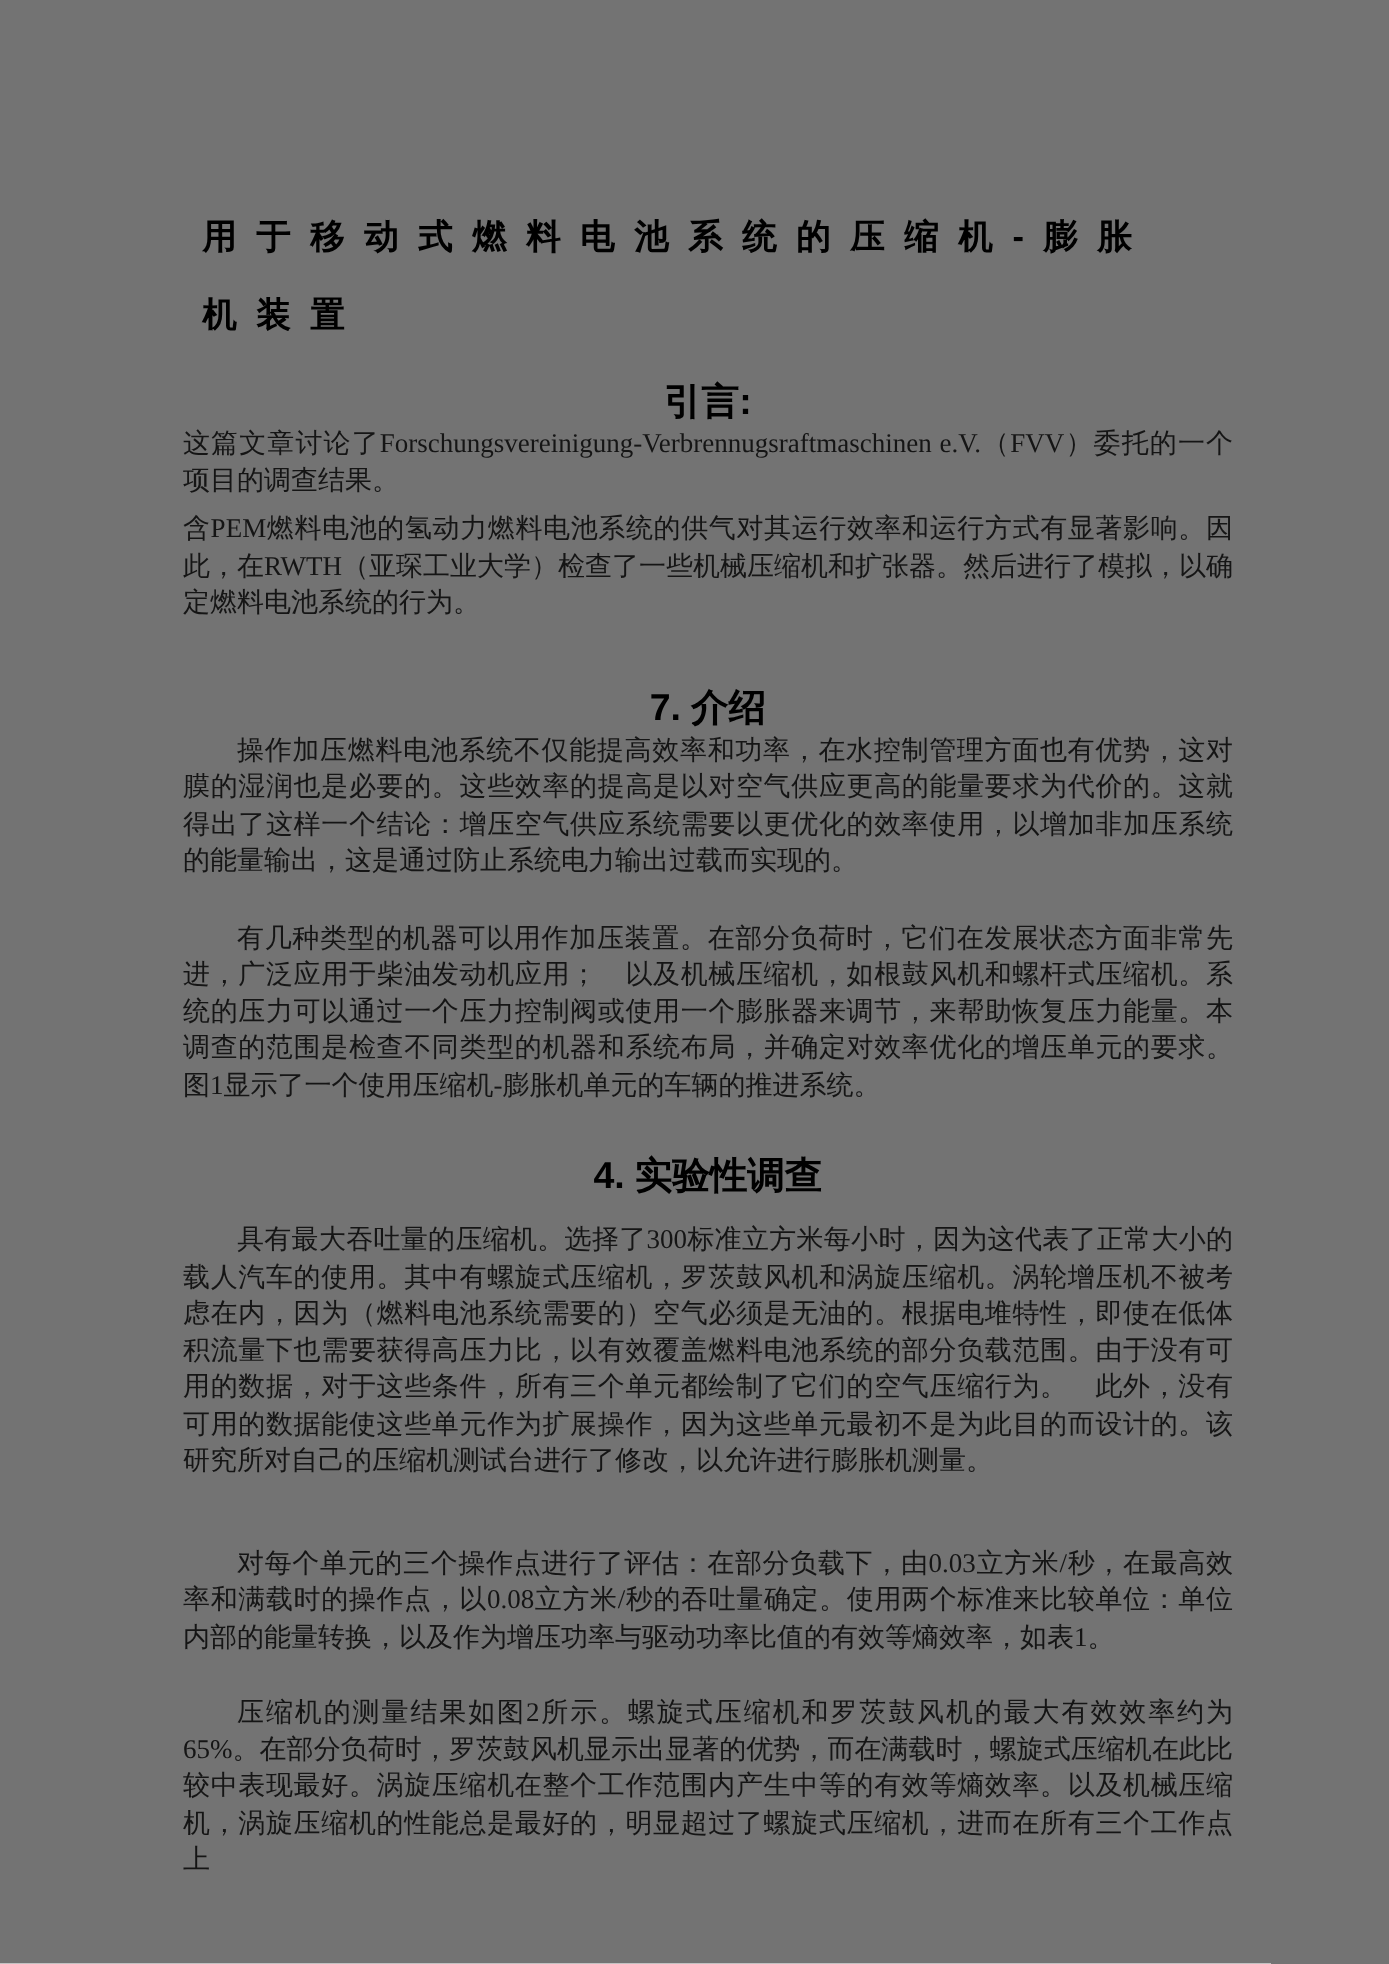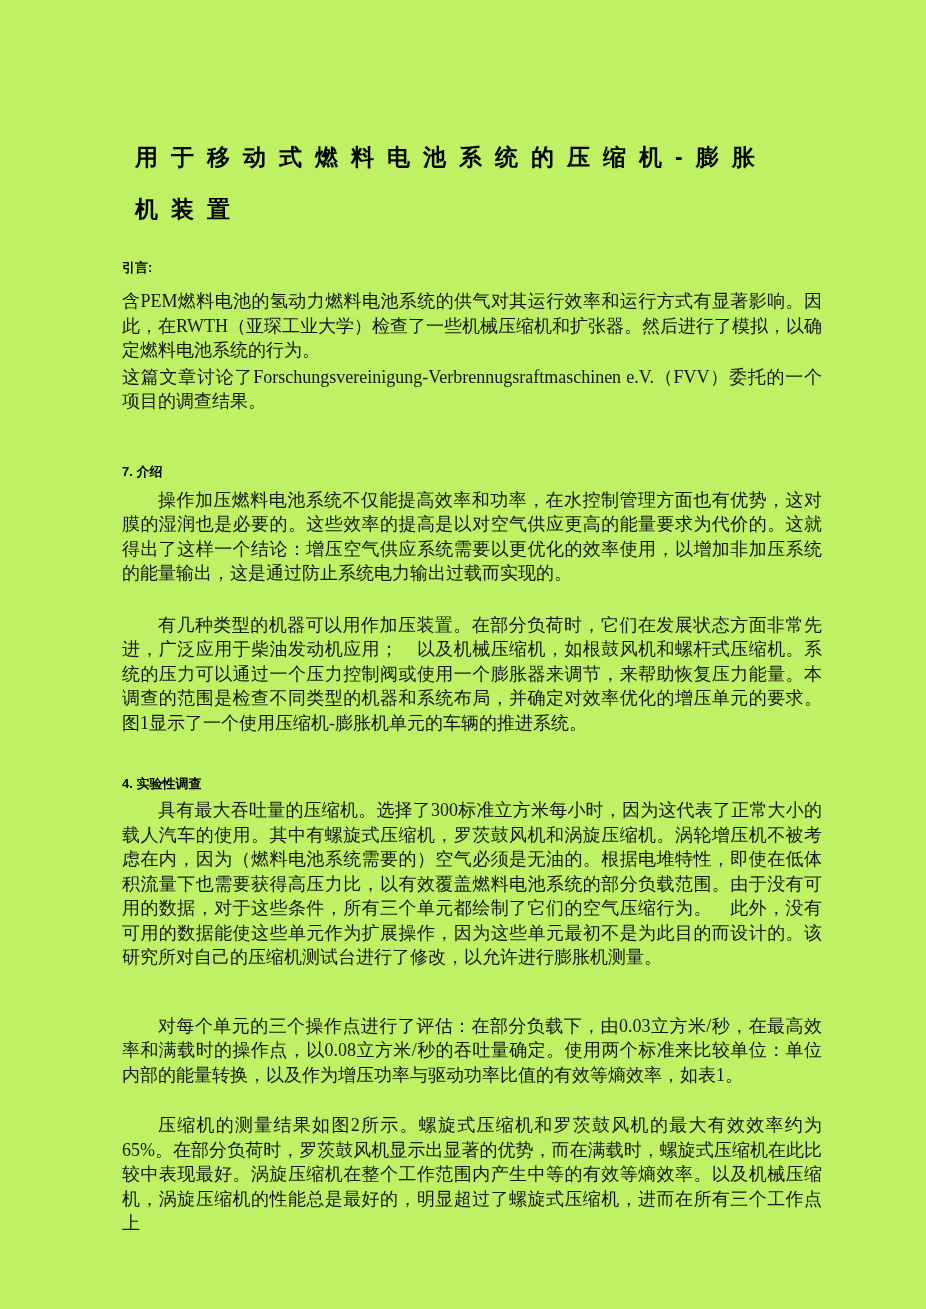--- a/index.html
+++ b/index.html
@@ -1,20 +1,20 @@
 <!DOCTYPE html>
 <html><head>
 <meta charset="utf-8">
 <style>
   html,body{margin:0;padding:0;background:#ffffff;}
   .page{
     position:relative;
     width:926px;
     height:1309px;
-    background:#bef264;
+    background:#737373;
     overflow:hidden;
   }
   .doc{
     position:absolute;
     left:122px;
     top:0;
     width:700px;
     color:#000000;
   }
   .title{
@@ -24,58 +24,59 @@
     font-weight:bold;
     font-size:23px;
     line-height:52px;
     letter-spacing:13px;
     color:#000000;
   }
   .heading{
     margin:0;
     font-family:"Liberation Sans","DejaVu Sans",sans-serif;
     font-weight:bold;
-    font-size:13px;
+    font-size:25px;
     line-height:26px;
     color:#000000;
+    text-align:center;
   }
   .para{
     margin:0;
     font-family:"Liberation Serif","DejaVu Serif",serif;
     font-size:18px;
     line-height:24.5px;
     text-align:justify;
     color:#151515;
   }
   .indent{text-indent:2em;}
   .h-foreword{margin-top:20px;}
   .p-fw1{margin-top:8px;}
   .p-fw2{margin-top:2px;}
   .h-s1{margin-top:45px;}
   .p-s1a{margin-top:3px;}
   .p-s1b{margin-top:27px;}
   .h-s2{margin-top:36px;}
-  .p-s2a{margin-top:1px;}
+  .p-s2a{margin-top:17px;}
   .p-s2b{margin-top:44px;}
   .p-s2c{margin-top:26px;}
 </style>
 </head>
 <body>
 
 <div class="page">
   <div class="doc">
 
     <h1 class="title">
       <div>用于移动式燃料电池系统的压缩机-膨胀</div>
       <div>机装置</div>
     </h1>
 
     <h2 class="heading h-foreword">引言:</h2>
+    <p class="para p-fw2">这篇文章讨论了Forschungsvereinigung-Verbrennugsraftmaschinen e.V.（FVV）委托的一个项目的调查结果。</p>
     <p class="para p-fw1">含PEM燃料电池的氢动力燃料电池系统的供气对其运行效率和运行方式有显著影响。因此，在RWTH（亚琛工业大学）检查了一些机械压缩机和扩张器。然后进行了模拟，以确定燃料电池系统的行为。</p>
-    <p class="para p-fw2">这篇文章讨论了Forschungsvereinigung-Verbrennugsraftmaschinen e.V.（FVV）委托的一个项目的调查结果。</p>
 
     <h2 class="heading h-s1">7. 介绍</h2>
     <p class="para indent p-s1a">操作加压燃料电池系统不仅能提高效率和功率，在水控制管理方面也有优势，这对膜的湿润也是必要的。这些效率的提高是以对空气供应更高的能量要求为代价的。这就得出了这样一个结论：增压空气供应系统需要以更优化的效率使用，以增加非加压系统的能量输出，这是通过防止系统电力输出过载而实现的。</p>
     <p class="para indent p-s1b">有几种类型的机器可以用作加压装置。在部分负荷时，它们在发展状态方面非常先进，广泛应用于柴油发动机应用；　以及机械压缩机，如根鼓风机和螺杆式压缩机。系统的压力可以通过一个压力控制阀或使用一个膨胀器来调节，来帮助恢复压力能量。本调查的范围是检查不同类型的机器和系统布局，并确定对效率优化的增压单元的要求。图1显示了一个使用压缩机-膨胀机单元的车辆的推进系统。</p>
 
     <h2 class="heading h-s2">4. 实验性调查</h2>
     <p class="para indent p-s2a">具有最大吞吐量的压缩机。选择了300标准立方米每小时，因为这代表了正常大小的载人汽车的使用。其中有螺旋式压缩机，罗茨鼓风机和涡旋压缩机。涡轮增压机不被考虑在内，因为（燃料电池系统需要的）空气必须是无油的。根据电堆特性，即使在低体积流量下也需要获得高压力比，以有效覆盖燃料电池系统的部分负载范围。由于没有可用的数据，对于这些条件，所有三个单元都绘制了它们的空气压缩行为。　此外，没有可用的数据能使这些单元作为扩展操作，因为这些单元最初不是为此目的而设计的。该研究所对自己的压缩机测试台进行了修改，以允许进行膨胀机测量。</p>
     <p class="para indent p-s2b">对每个单元的三个操作点进行了评估：在部分负载下，由0.03立方米/秒，在最高效率和满载时的操作点，以0.08立方米/秒的吞吐量确定。使用两个标准来比较单位：单位内部的能量转换，以及作为增压功率与驱动功率比值的有效等熵效率，如表1。</p>
     <p class="para indent p-s2c">压缩机的测量结果如图2所示。螺旋式压缩机和罗茨鼓风机的最大有效效率约为65%。在部分负荷时，罗茨鼓风机显示出显著的优势，而在满载时，螺旋式压缩机在此比较中表现最好。涡旋压缩机在整个工作范围内产生中等的有效等熵效率。以及机械压缩机，涡旋压缩机的性能总是最好的，明显超过了螺旋式压缩机，进而在所有三个工作点上</p>
 

